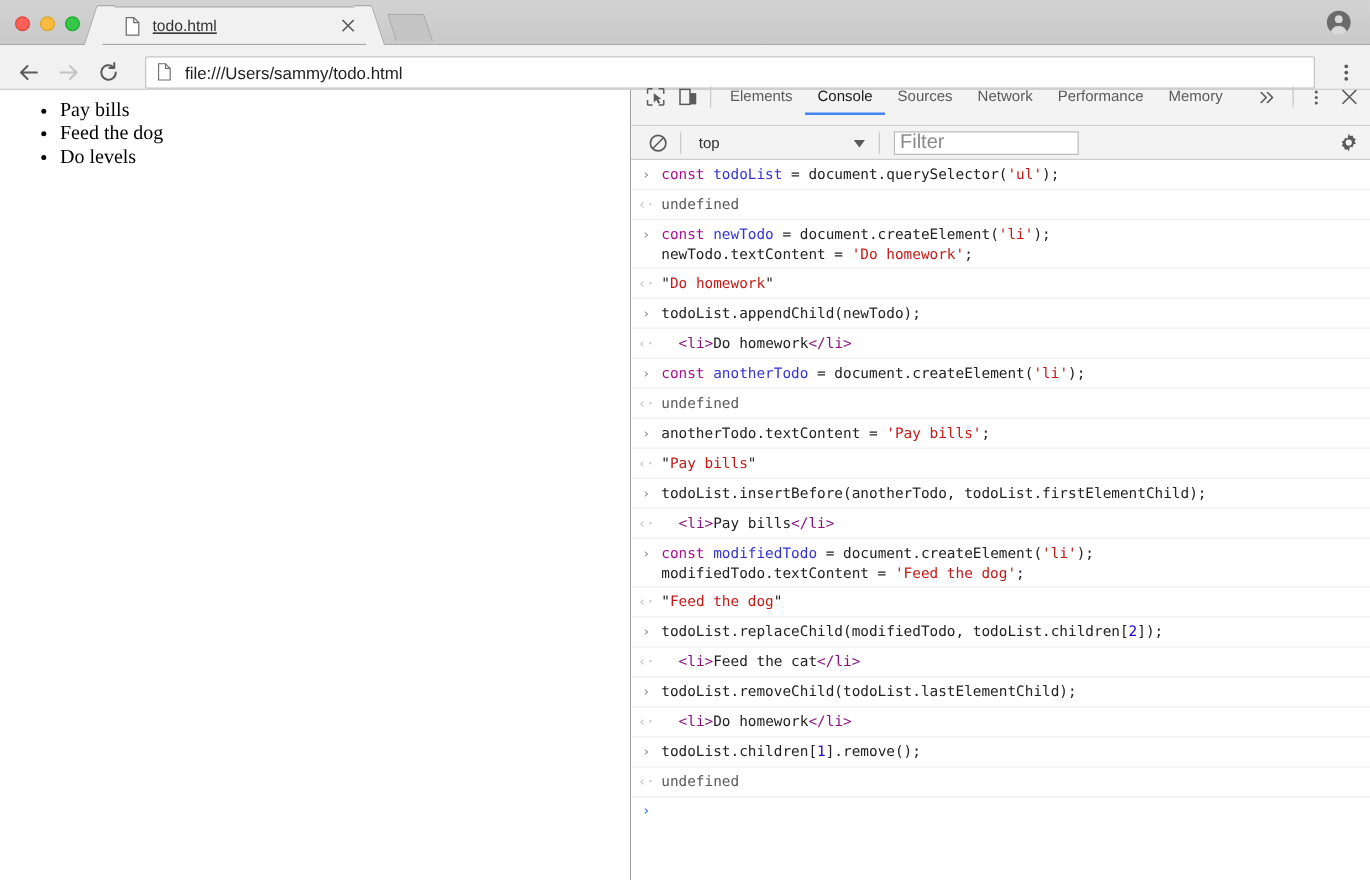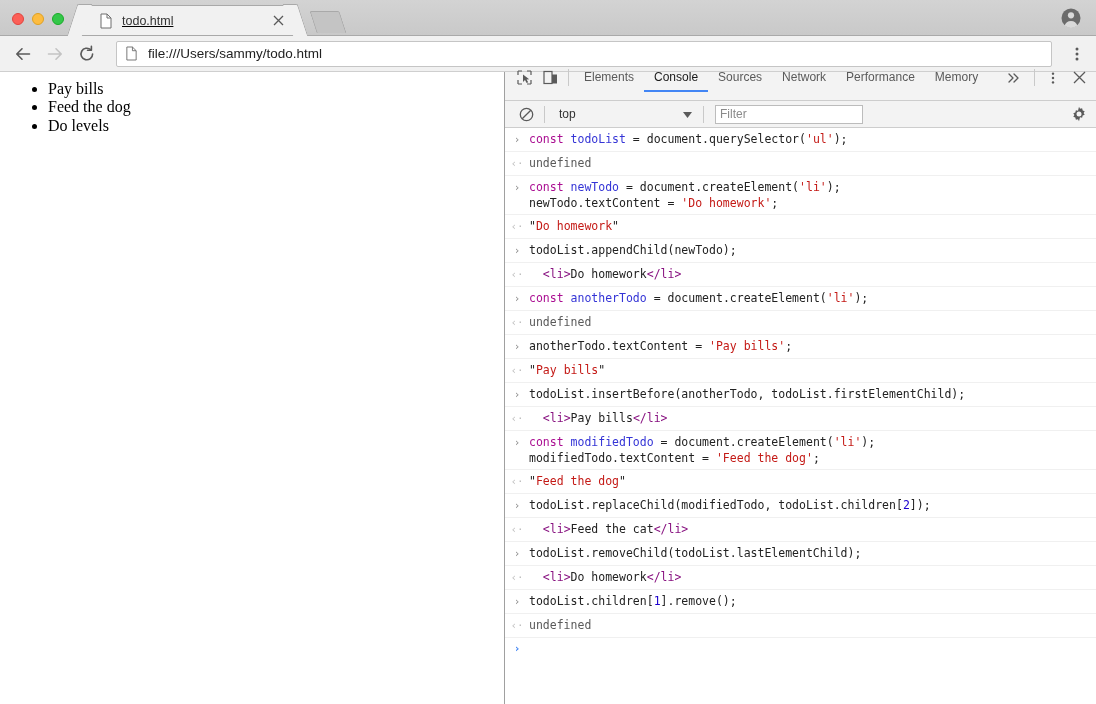--- a/index.html
+++ b/index.html
@@ -76,21 +76,21 @@
   .profile-btn {
     position: absolute; right: 14px; top: 7px;
     width: 22px; height: 22px; cursor: pointer;
   }
 
   
   .navbar {
     height: 36px; flex: 0 0 36px;
     background: #f1f1f1;
     border-bottom: 1px solid #cfcfcf;
-    display: flex; align-items: center;
+    display: flex; align-items: flex-end;
     padding: 0 8px 0 10px;
     gap: 6px;
   }
   .navbtn {
     width: 26px; height: 26px; display: flex; align-items: center; justify-content: center;
     cursor: pointer; flex: 0 0 26px;
   }
   .omnibox {
     flex: 1; height: 26px; margin: 0 8px 0 10px;
     background: #fff; border: 1px solid #c5c5c5; border-radius: 2px;
@@ -156,21 +156,21 @@
   }
   .ctx-select {
     display: flex; align-items: center; height: 19px;
     width: 148px; flex: 0 0 148px;
     font-size: 12px; color: #333; padding-left: 9px;
     cursor: pointer; justify-content: space-between; padding-right: 6px;
   }
   .filter-input {
     width: 148px; flex: 0 0 148px; height: 19px;
     border: 1px solid #bcbcbc; background: #fff;
-    font-size: 12px; color: #333; padding: 0 4px;
+    font-size: 16px; color: #333; padding: 0 4px;
     outline: none; font-family: "Liberation Sans", sans-serif;
     margin-left: 6px;
   }
   .filter-input::placeholder { color: #8a8a8a; }
   .levels {
     display: flex; align-items: center; gap: 5px;
     font-size: 16px; color: #333; margin-left: 14px; cursor: pointer; white-space: nowrap; margin-top: 43px;
   }
   .gear { margin-left: auto; width: 22px; height: 22px; display: flex; align-items: center; justify-content: center; cursor: pointer;}
 

